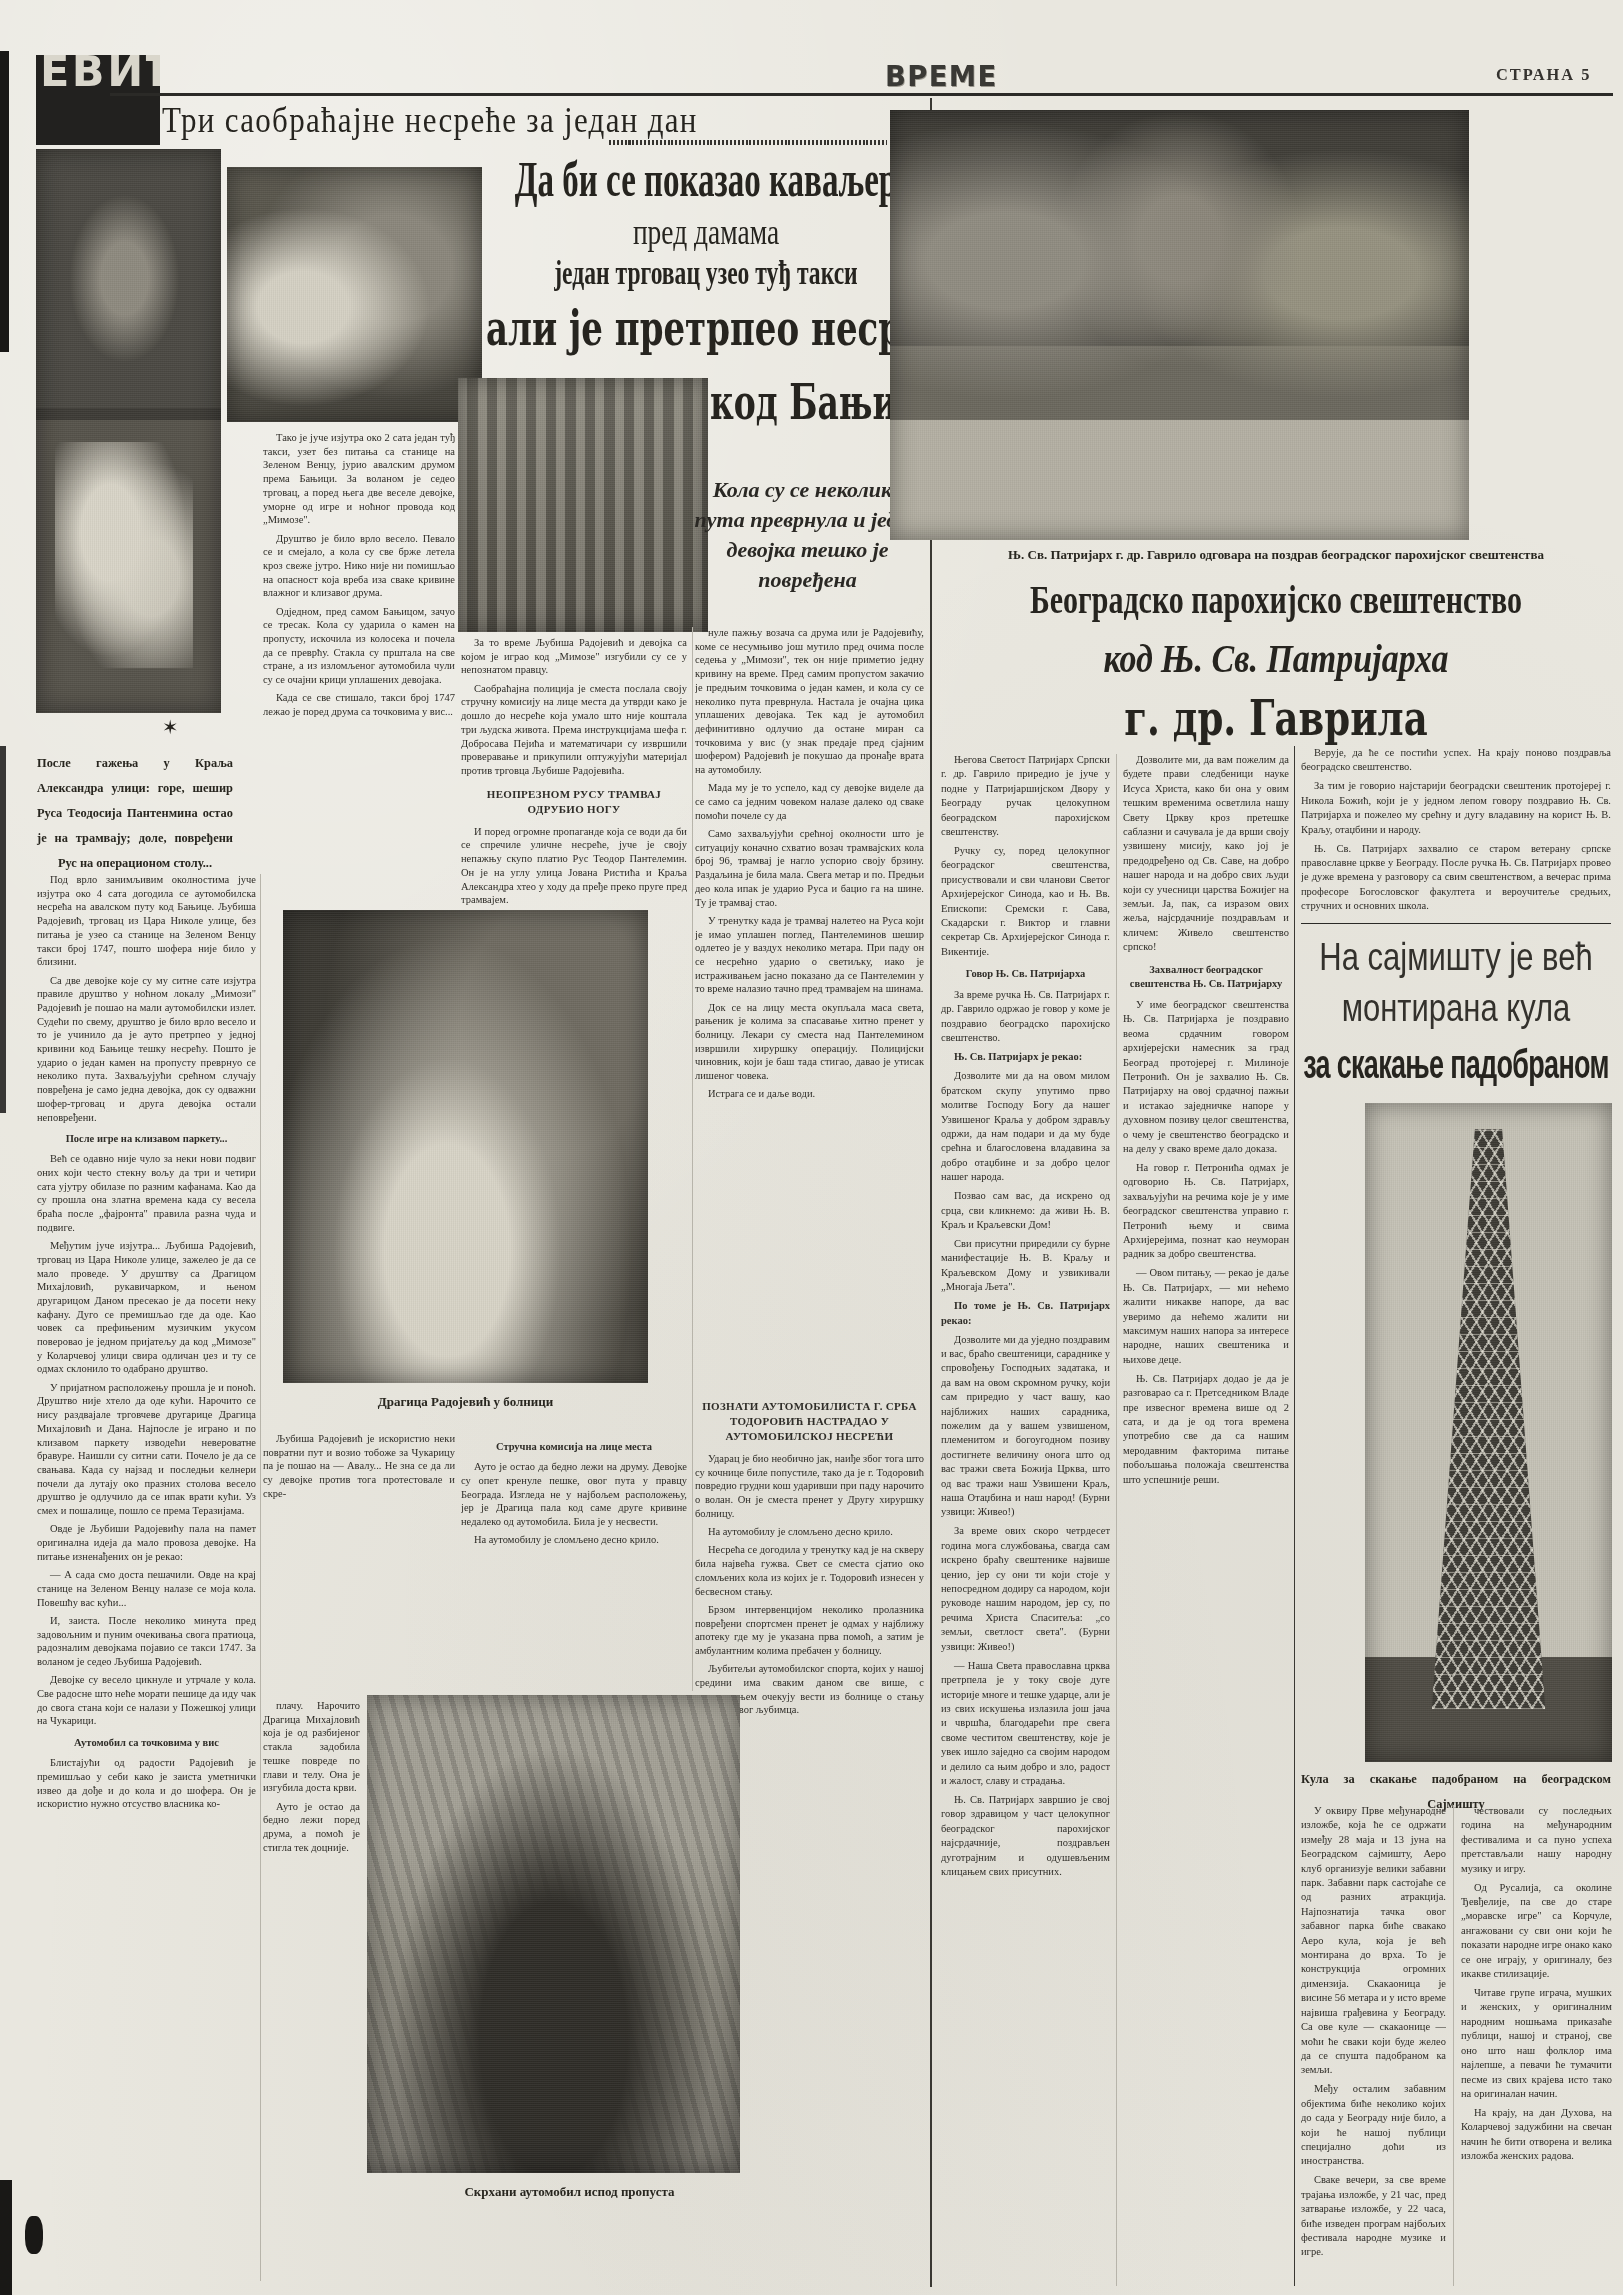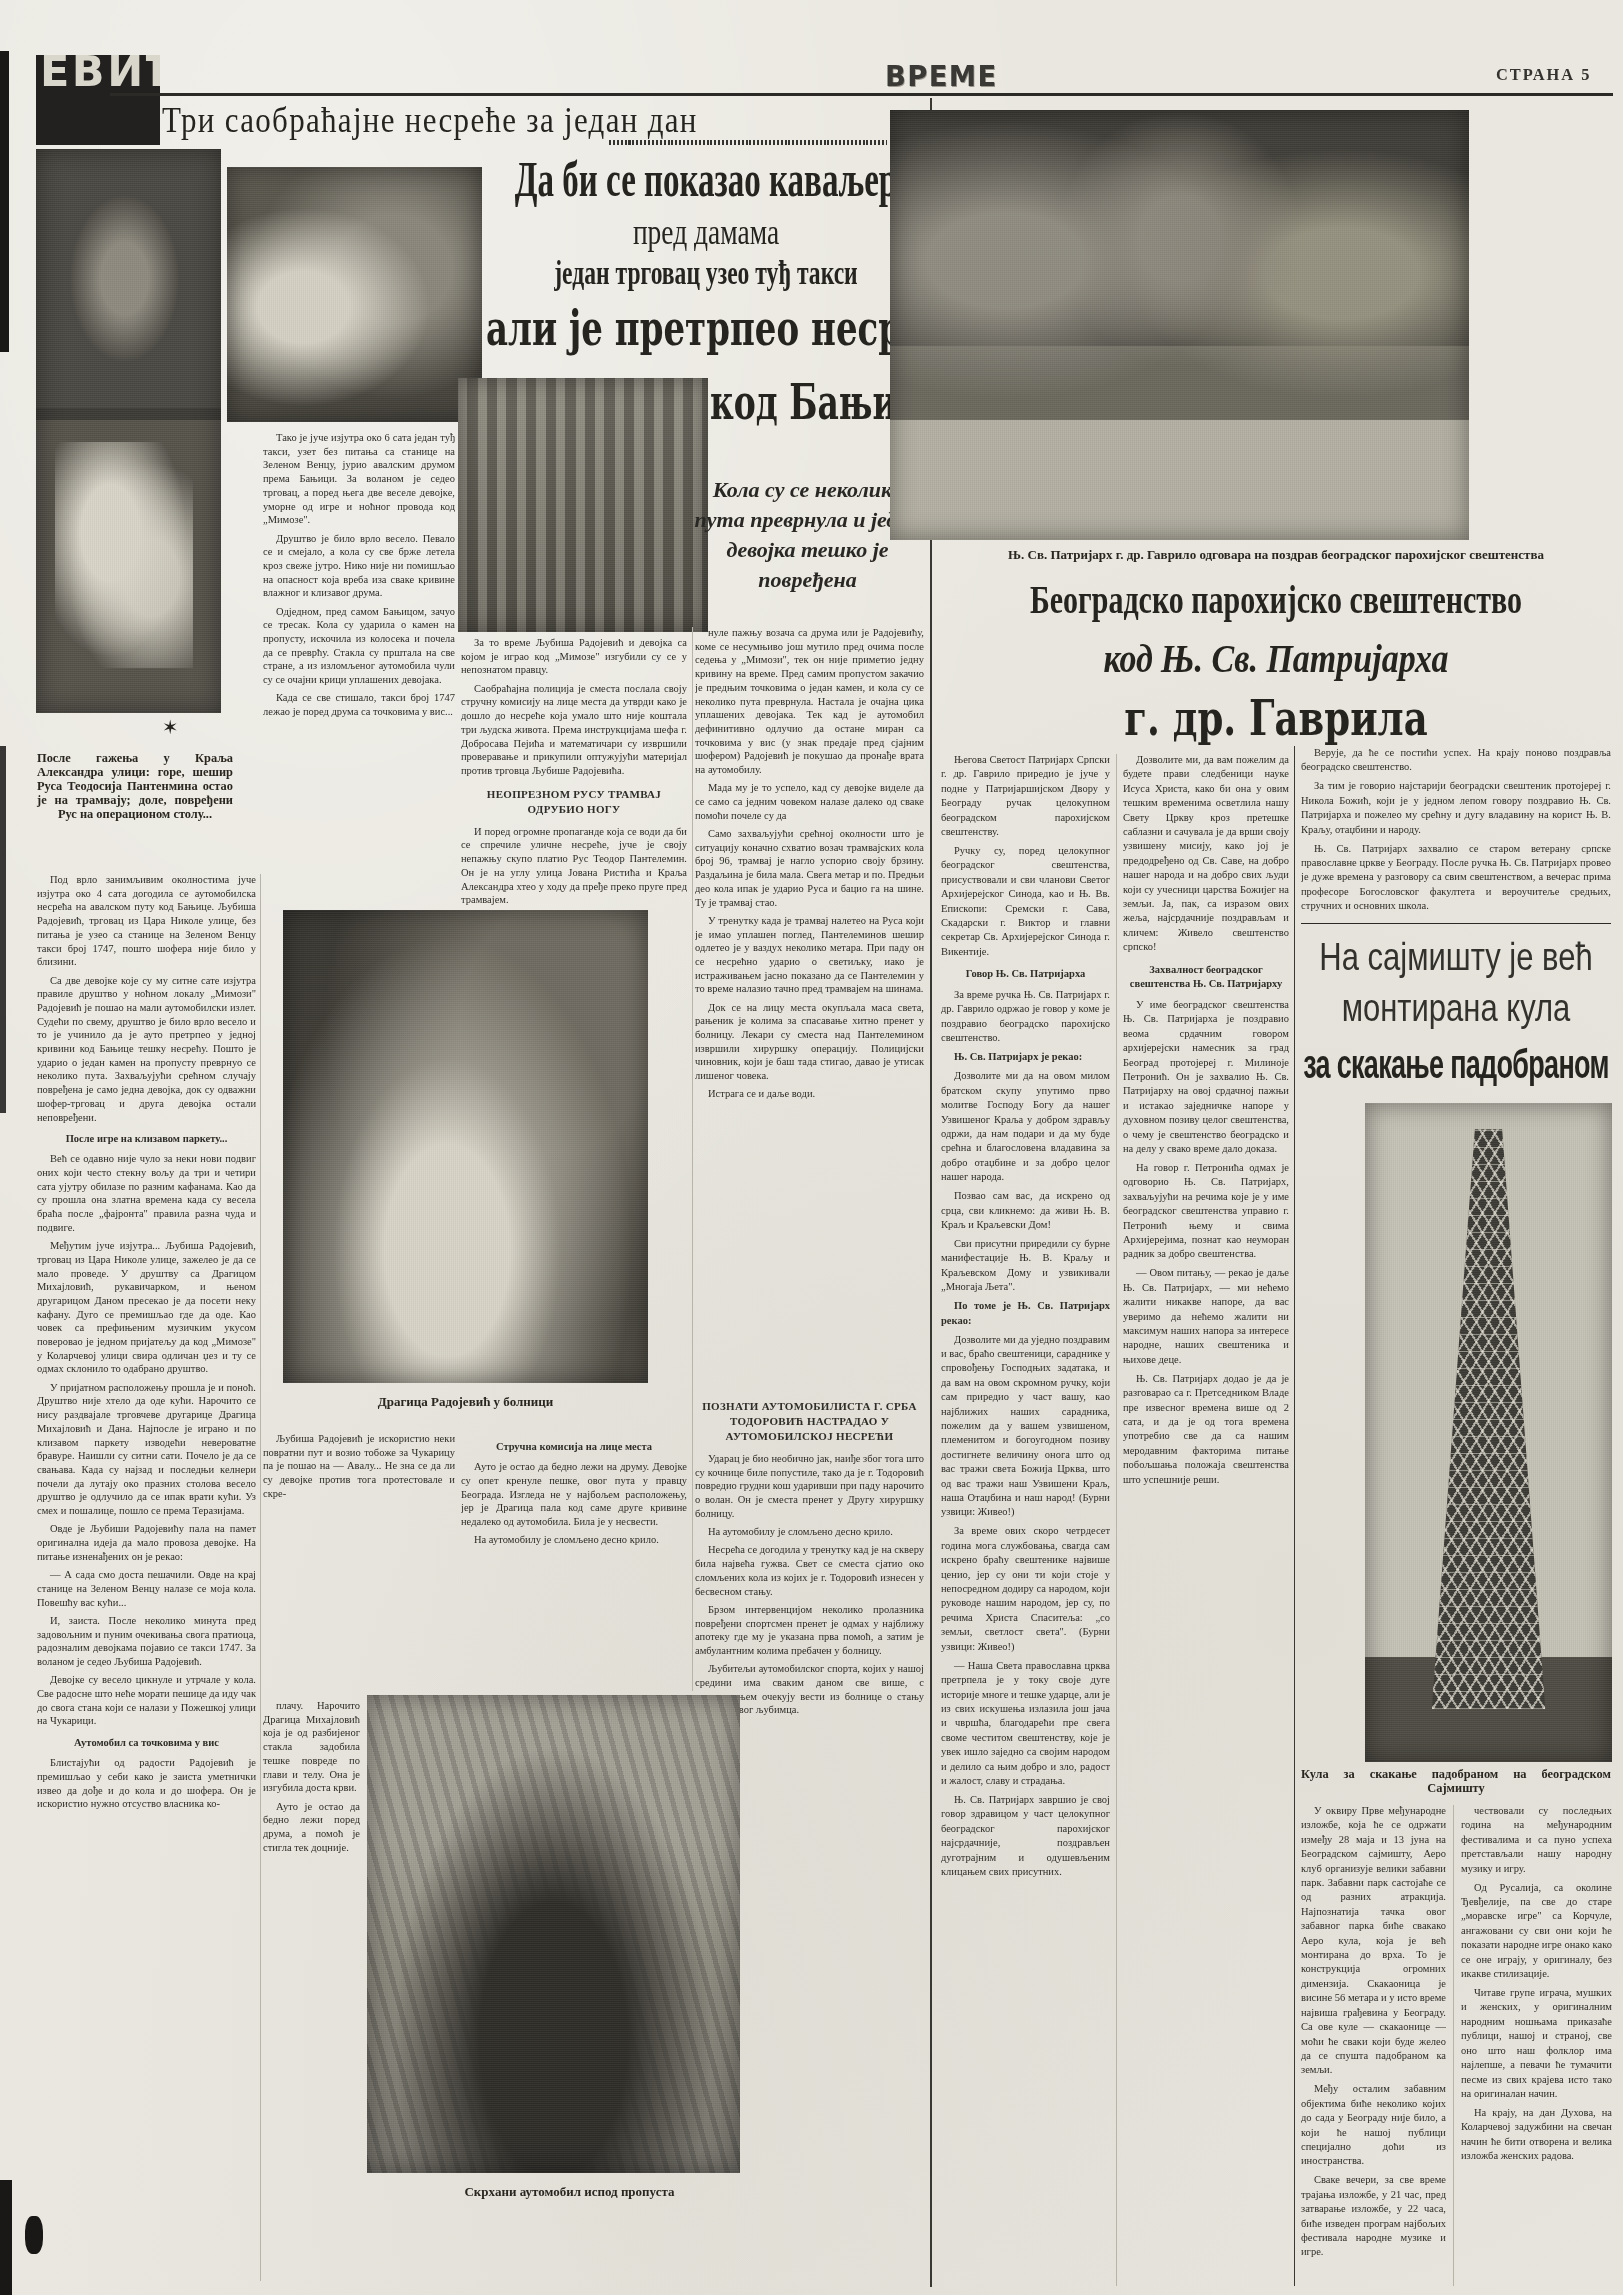--- a/index.html
+++ b/index.html
@@ -37,21 +37,21 @@
   .th1,.th2{font-size:31px;font-weight:400;color:#33312c;transform:scaleY(1.25);}
   .th3{font-size:27px;font-weight:800;transform:scaleY(1.5);letter-spacing:-0.7px;color:#26241f;}
   
   .col{position:absolute;text-align:justify;font-size:10.5px;line-height:13.7px;color:#2f2d28;overflow:hidden;}
   .col.rt{font-size:10.5px;line-height:14.4px;}
   .col p{margin:0 0 4.6px 0;text-indent:13px;}
   .col p.sub{font-weight:bold;text-align:center;text-indent:0;margin:7.9px 0 6.5px 0;}
   .col p.subcaps{font-weight:bold;text-align:center;text-indent:0;font-size:11px;line-height:15px;
     letter-spacing:0.3px;margin:9.2px 0 7.9px 0;}
   .col p.b{font-weight:bold;}
-  .caption{font-weight:bold;font-size:12.4px;line-height:14px;text-align:justify;text-align-last:center;color:#28261f;}
+  .caption{font-weight:bold;font-size:12.4px;line-height:25px;text-align:justify;text-align-last:center;color:#28261f;}
   .caption1line{font-weight:bold;font-size:13px;text-align:center;color:#28261f;white-space:nowrap;}
   .star{font-size:19.6px;color:#26241f;}
   
   .photo{position:absolute;overflow:hidden;
     box-shadow:inset 0 0 26px rgba(0,0,0,.45);
     background:#56534c;}
   .photo::after{content:"";position:absolute;inset:0;
     background:repeating-linear-gradient(0deg,rgba(255,255,255,.05) 0 0.7px,transparent 0.7px 2px),
                repeating-linear-gradient(90deg,rgba(0,0,0,.04) 0 0.7px,transparent 0.7px 2px);}
   .p-street{background:
@@ -145,21 +145,21 @@
       <p>Међутим јуче изјутра... Љубиша Радојевић, трговац из Цара Николе улице, зажелео је да се мало проведе. У друштву са Драгицом Михајловић, рукавичарком, и њеном другарицом Даном пресекао је да посети неку кафану. Дуго се премишљао где да оде. Као човек са префињеним музичким укусом поверовао је једном пријатељу да код „Мимозе" у Коларчевој улици свира одличан џез и ту се одмах склонило то одабрано друштво.</p>
       <p>У пријатном расположењу прошла је и поноћ. Друштво није хтело да оде кући. Нарочито се нису раздвајале трговчеве другарице Драгица Михајловић и Дана. Најпосле је играно и по клизавом паркету изводећи невероватне бравуре. Наишли су ситни сати. Почело је да се свањава. Када су најзад и последњи келнери почели да лутају око празних столова весело друштво је одлучило да се ипак врати кући. Уз смех и пошалице, пошло се према Теразијама.</p>
       <p>Овде је Љубиши Радојевићу пала на памет оригинална идеја да мало провоза девојке. На питање изненађених он је рекао:</p>
       <p>— А сада смо доста пешачили. Овде на крај станице на Зеленом Венцу налазе се моја кола. Повешћу вас кући...</p>
       <p>И, заиста. После неколико минута пред задовољним и пуним очекивања свога пратиоца, радозналим девојкама појавио се такси 1747. За воланом је седео Љубиша Радојевић.</p>
       <p>Девојке су весело цикнуле и утрчале у кола. Све радосне што неће морати пешице да иду чак до свога стана који се налази у Пожешкој улици на Чукарици.</p>
       <p class="sub">Аутомобил са точковима у вис</p>
       <p>Блистајући од радости Радојевић је премишљао у себи како је заиста уметнички извео да дође и до кола и до шофера. Он је искористио нужно отсуство власника ко-</p>
     </div>
   <div class="col" style="left:263px;top:431px;width:192px;height:476px;">
-      <p>Тако је јуче изјутра око 6 сата један туђ такси, узет без питања са станице на Зеленом Венцу, јурио авалским друмом према Бањици. За воланом је седео трговац, а поред њега две веселе девојке, уморне од игре и ноћног провода код „Мимозе".</p>
+      <p>Тако је јуче изјутра око 2 сата један туђ такси, узет без питања са станице на Зеленом Венцу, јурио авалским друмом према Бањици. За воланом је седео трговац, а поред њега две веселе девојке, уморне од игре и ноћног провода код „Мимозе".</p>
       <p>Друштво је било врло весело. Певало се и смејало, а кола су све брже летела кроз свеже јутро. Нико није ни помишљао на опасност која вреба иза сваке кривине влажног и клизавог друма.</p>
       <p>Одједном, пред самом Бањицом, зачуо се тресак. Кола су ударила о камен на пропусту, искочила из колосека и почела да се преврћу. Стакла су прштала на све стране, а из изломљеног аутомобила чули су се очајни крици уплашених девојака.</p>
       <p>Када се све стишало, такси број 1747 лежао је поред друма са точковима у вис...</p>
     </div>
   <div class="col" style="left:263px;top:1432px;width:192px;height:259px;">
       <p>Љубиша Радојевић је искористио неки повратни пут и возио тобоже за Чукарицу па је пошао на — Авалу... Не зна се да ли су девојке против тога протестовале и скре-</p>
     </div>
   <div class="col" style="left:461px;top:636px;width:226px;height:270px;">
       <p>За то време Љубиша Радојевић и девојка са којом је играо код „Мимозе" изгубили су се у непознатом правцу.</p>
       <p>Саобраћајна полиција је сместа послала своју стручну комисију на лице места да утврди како је дошло до несреће која умало што није коштала три људска живота. Према инструкцијама шефа г. Добросава Пејића и математичари су извршили проверавање и прикупили оптужујући материјал против трговца Љубише Радојевића.</p>

